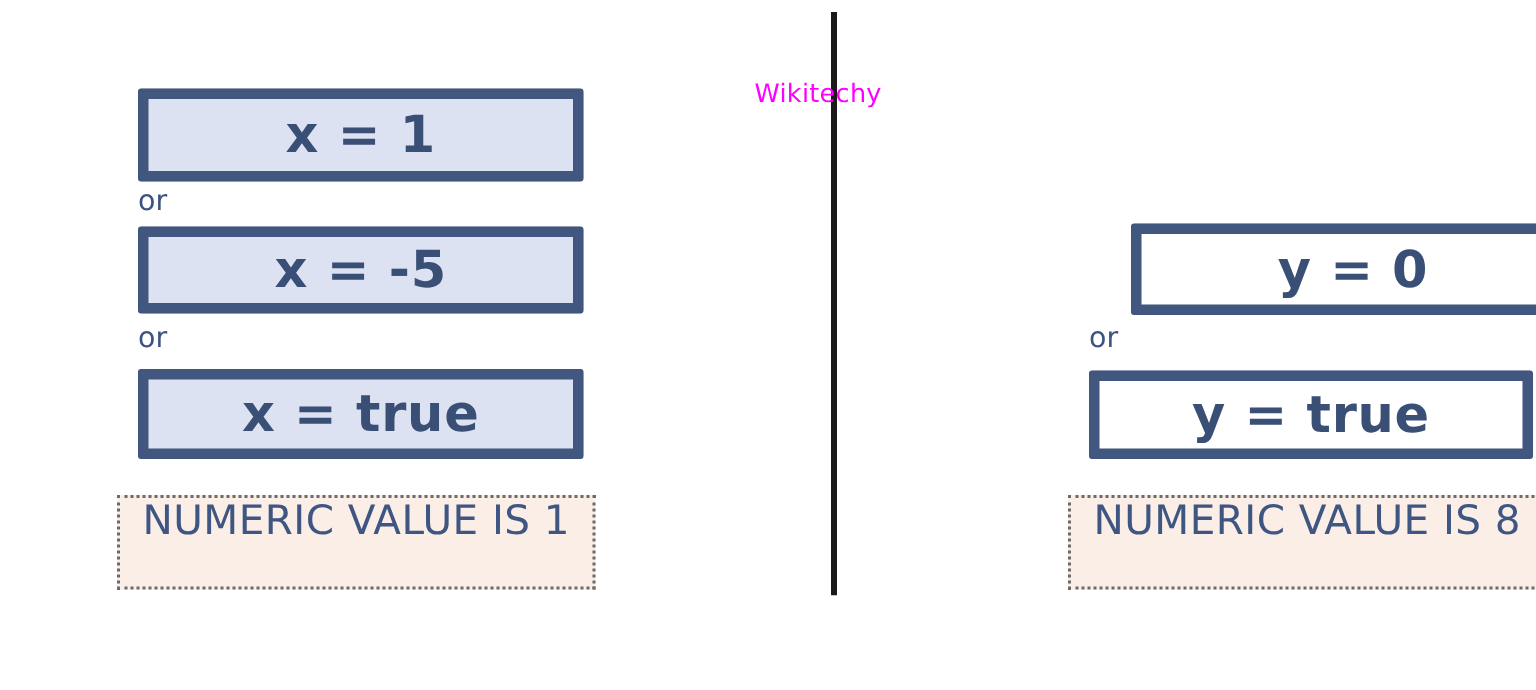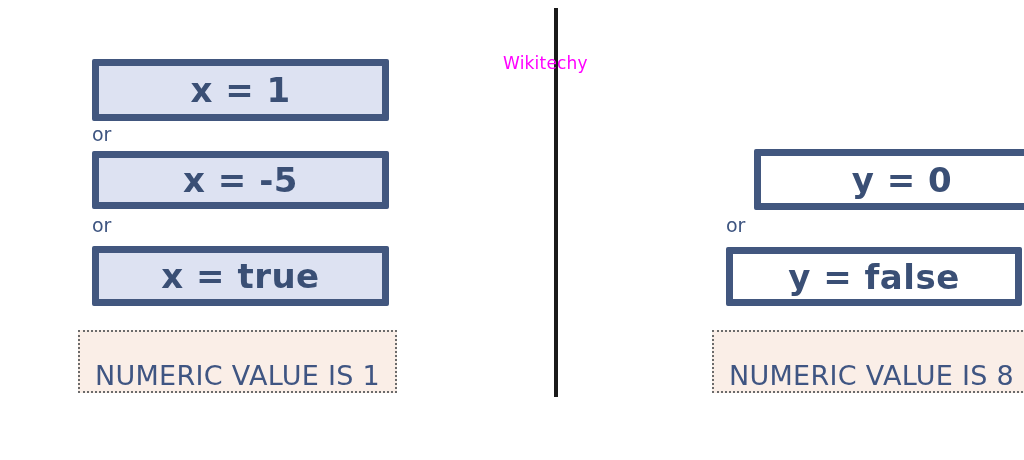--- a/index.html
+++ b/index.html
@@ -77,21 +77,21 @@
     text-align: left;
   }
 
   
   .result-box {
     position: absolute;
     box-sizing: border-box;
     border: 2px dotted #6b6b6b;
     background: #faeee7;
     display: flex;
-    align-items: flex-end;
+    align-items: flex-start;
     justify-content: center;
     color: #3f5582;
     font-size: 27px;
     font-weight: normal;
     letter-spacing: 0.3px;
     font-family: "DejaVu Sans", "Liberation Sans", sans-serif;
   }
 </style>
 </head>
 <body>
@@ -128,21 +128,21 @@
 
   <div>
 
     <div class="vbox hollow" style="left:706px; top:149px; width:296px; height:61px;">
       <span>y = 0</span>
     </div>
 
     <div class="or-text" style="left:678px; top:214px; width:296px;">or</div>
 
     <div class="vbox hollow" style="left:678px; top:247px; width:296px; height:59px;">
-      <span>y = false</span>
+      <span>y = true</span>
     </div>
 
     <div class="result-box" style="left:664px; top:330px; width:319px; height:63px;">
       <span>NUMERIC VALUE IS 8</span>
     </div>
 
   </div>
 
 </div>
 

